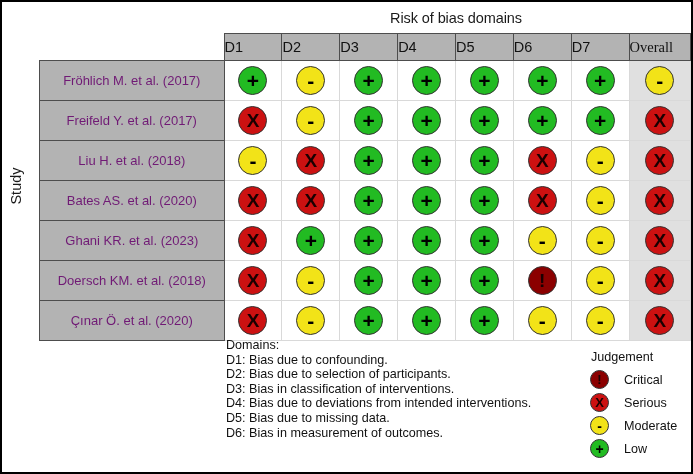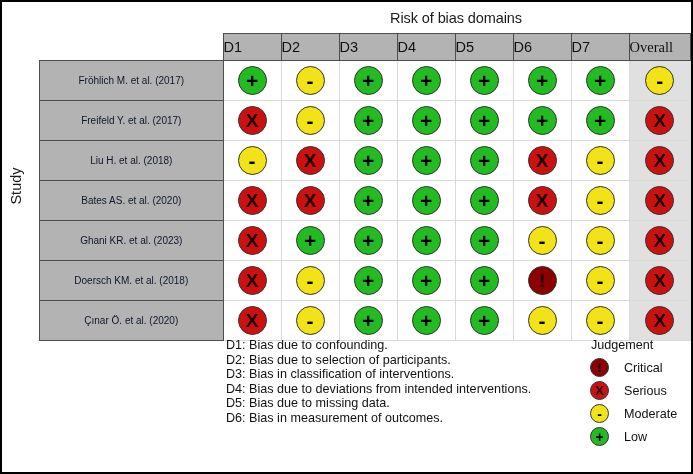--- a/index.html
+++ b/index.html
@@ -80,22 +80,22 @@
     font-family: Liberation Serif, serif;
   }
 
   .study-cell {
     width: 185px;
     height: 39px;
     background: #b3b3b3;
     border: 1px solid #4d4d4d;
     text-align: center;
     vertical-align: middle;
-    font-size: 10px;
-    color: #0f172a;
+    font-size: 13px;
+    color: #701a75;
     white-space: nowrap;
   }
   .judge-cell {
     width: 58px;
     height: 39px;
     background: #ffffff;
     border: 1px solid #d9d9d9;
     text-align: center;
     vertical-align: middle;
   }
@@ -146,21 +146,21 @@
     font-size: 12.6px;
     color: #111111;
     line-height: 14.6px;
   }
   #domains-legend div { white-space: nowrap; }
 
   
   #judgement-legend {
     position: absolute;
     left: 588px;
-    top: 336px;
+    top: 348px;
     width: 100px;
   }
   #judgement-legend .legend-title {
     font-size: 12.6px;
     color: #111111;
     margin-bottom: 4px;
     margin-left: 1px;
   }
   .legend-row {
     display: flex;
@@ -282,20 +282,21 @@
           <td class="judge-cell"><span class="dot low"><span class="glyph">+</span></span></td>
           <td class="judge-cell"><span class="dot low"><span class="glyph">+</span></span></td>
           <td class="judge-cell"><span class="dot moderate"><span class="glyph">-</span></span></td>
           <td class="judge-cell"><span class="dot moderate"><span class="glyph">-</span></span></td>
           <td class="judge-cell overall-cell"><span class="dot serious"><span class="glyph">X</span></span></td>
         </tr>
       </tbody>
   </table>
 
   <div id="domains-legend">
+    <div>Domains:</div>
   <div>D1: Bias due to confounding.</div>
       <div>D2: Bias due to selection of participants.</div>
       <div>D3: Bias in classification of interventions.</div>
       <div>D4: Bias due to deviations from intended interventions.</div>
       <div>D5: Bias due to missing data.</div>
       <div>D6: Bias in measurement of outcomes.</div>
     </div>
 
   <div id="judgement-legend">
     <div class="legend-title">Judgement</div>

